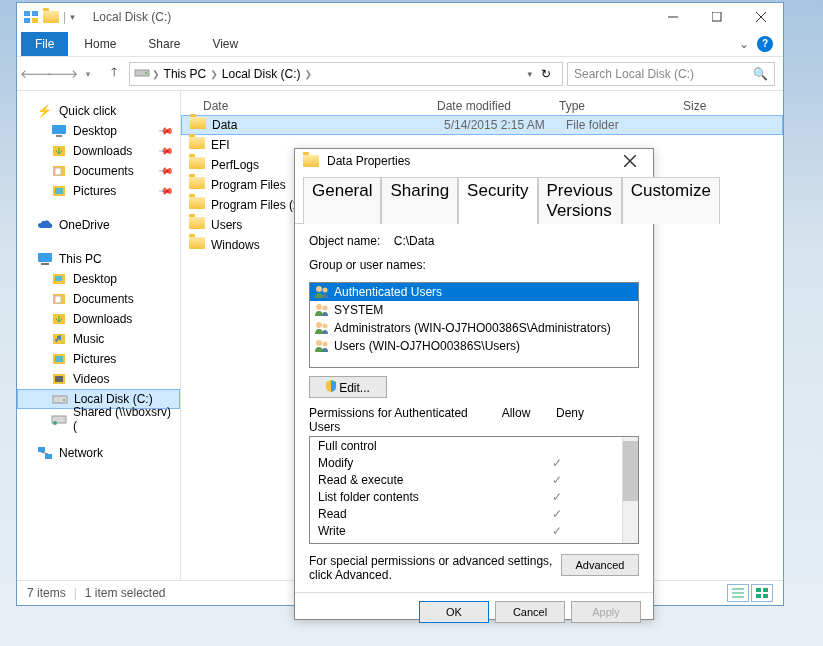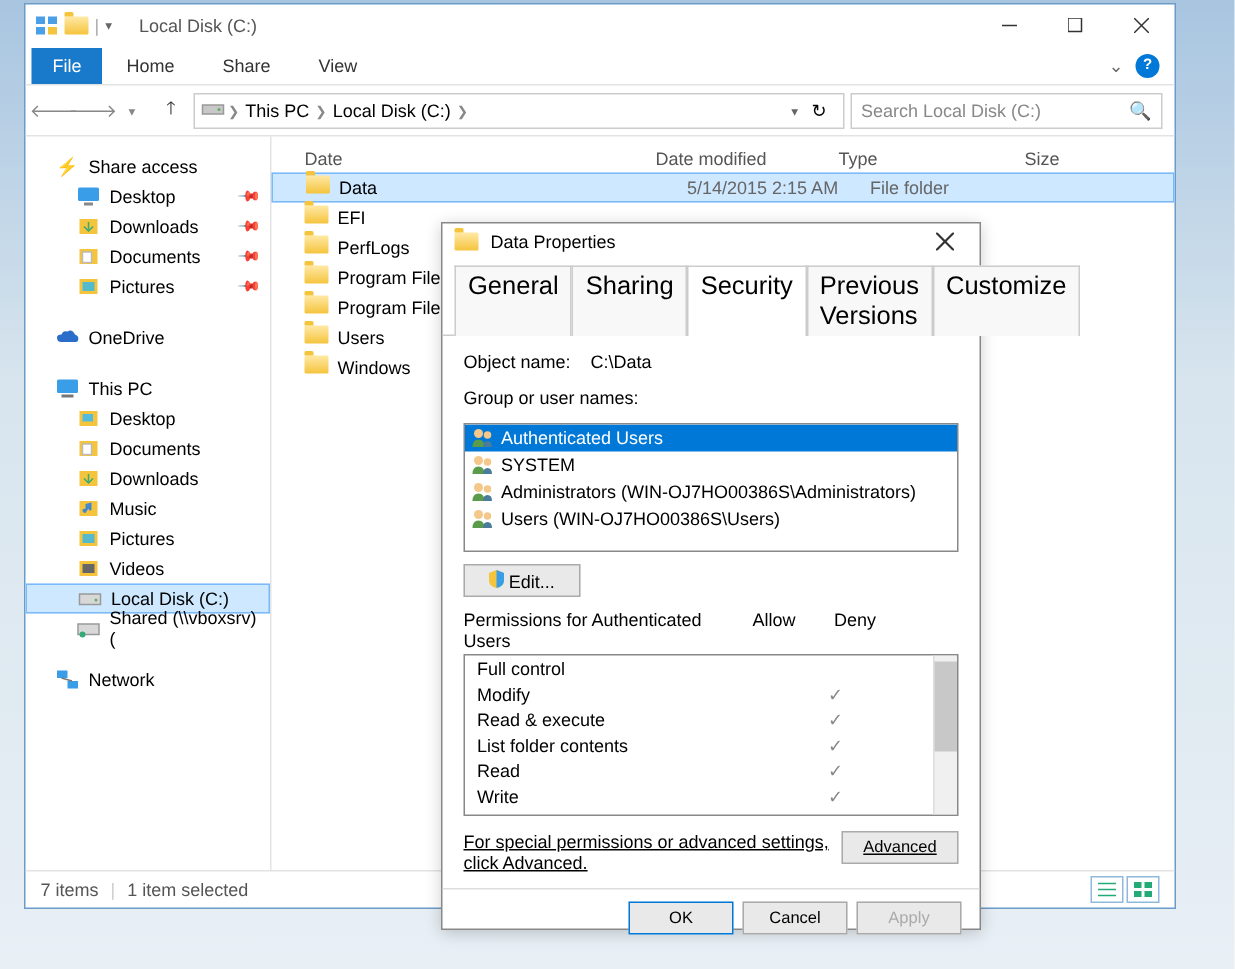--- a/index.html
+++ b/index.html
@@ -38,21 +38,21 @@
 .sidebar .item.selected { background: #cde8ff; border: 1px solid #7abaf9; }
 .sidebar .pin { position: absolute; right: 8px; color: #777; transform: rotate(45deg); font-size: 10px; }
 .sidebar .item .ico { width: 16px; height: 16px; display: flex; align-items: center; justify-content: center; }
 
 .filelist { flex: 1; position: relative; }
 .filelist .headers { display: flex; height: 24px; align-items: center; color: #555; border-bottom: 1px solid transparent; padding-top: 6px; }
 .filelist .headers .col-name { width: 256px; padding-left: 22px; }
 .filelist .headers .col-date { width: 122px; }
 .filelist .headers .col-type { width: 124px; }
 .filelist .headers .col-size { flex:1; }
-.filelist .row { display: flex; height: 20px; align-items: center; padding-left: 22px; }
+.filelist .row { display: flex; height: 20px; align-items: center; padding-left: 8px; }
 .filelist .row.selected { background: #cde8ff; border: 1px solid #7abaf9; }
 .filelist .row .ico { width: 16px; height: 16px; margin-right: 6px; }
 .filelist .row .name { width: 232px; }
 .filelist .row .date { width: 122px; color: #666; }
 .filelist .row .type { width: 124px; color: #666; }
 
 .statusbar { height: 24px; display: flex; align-items: center; padding: 0 10px; font-size: 11px; color: #555; }
 .statusbar .sep { margin: 0 8px; color: #ccc; }
 .statusbar .viewbtns { margin-left: auto; display: flex; gap: 2px; }
 .statusbar .viewbtn { width: 22px; height: 18px; border: 1px solid #8fb8dc; display: flex; align-items: center; justify-content: center; }
@@ -81,21 +81,21 @@
 .props .editrow button, .props .advrow button, .props .btns button { font-size: 11px; padding: 2px 10px; border: 1px solid #aaa; background: #e9e9e9; min-width: 78px; height: 22px; }
 .props .permhdr { display: flex; margin-bottom: 2px; }
 .props .permhdr .pn { flex: 1; }
 .props .permhdr .pc { width: 54px; text-align: center; }
 .props .permbox { border: 1px solid #888; height: 108px; overflow: hidden; position: relative; }
 .props .permbox .prow { display: flex; height: 17px; align-items: center; padding-left: 8px; }
 .props .permbox .prow .pn { flex: 1; }
 .props .permbox .prow .pc { width: 54px; text-align: center; color: #888; }
 .props .permbox .scroll { position: absolute; right: 0; top: 0; bottom: 0; width: 16px; background: #f0f0f0; border-left: 1px solid #ddd; }
 .props .permbox .scroll .thumb { background: #c8c8c8; width: 100%; height: 60px; margin-top: 4px; }
-.props .advrow { display: flex; margin-top: 10px; text-decoration: underline; }
+.props .advrow { display: flex; margin-top: 10px; }
 .props .advrow .txt { flex: 1; }
 .props .btns { display: flex; justify-content: flex-end; gap: 6px; padding: 8px 12px; border-top: 1px solid #ddd; }
 .props .btns button { min-width: 70px; }
 .props .btns button.disabled { color: #aaa; }
 .props .btns button.default { border: 1px solid #0078d7; }
 
 
 .uico { position: relative; }
 .uico svg { width: 16px; height: 14px; }
 
@@ -173,21 +173,21 @@
       <span>Search Local Disk (C:)</span>
       <span>🔍</span>
     </div>
   </div>
 
   <div class="body">
     <div class="sidebar">
       <div class="group">
         <div class="item">
             <span class="ico">⚡</span>
-            <span>Share access</span>
+            <span>Quick click</span>
           </div>
         <div class="item sub">
             <span class="ico">
               <svg width="16" height="14">
                 <rect x="1" y="1" width="14" height="9" fill="#3a9de8" rx="1"></rect>
                 <rect x="5" y="11" width="6" height="2" fill="#888"></rect>
               </svg>
             </span>
             <span>Desktop</span>
             <span class="pin">📌</span>

